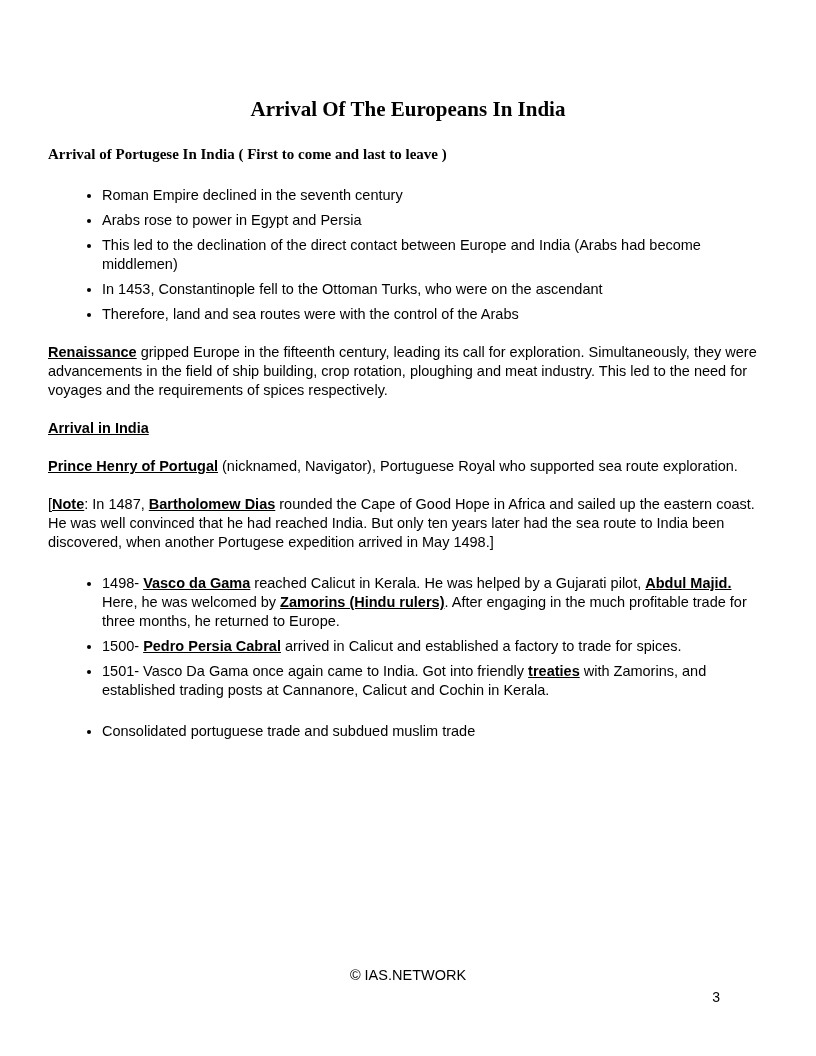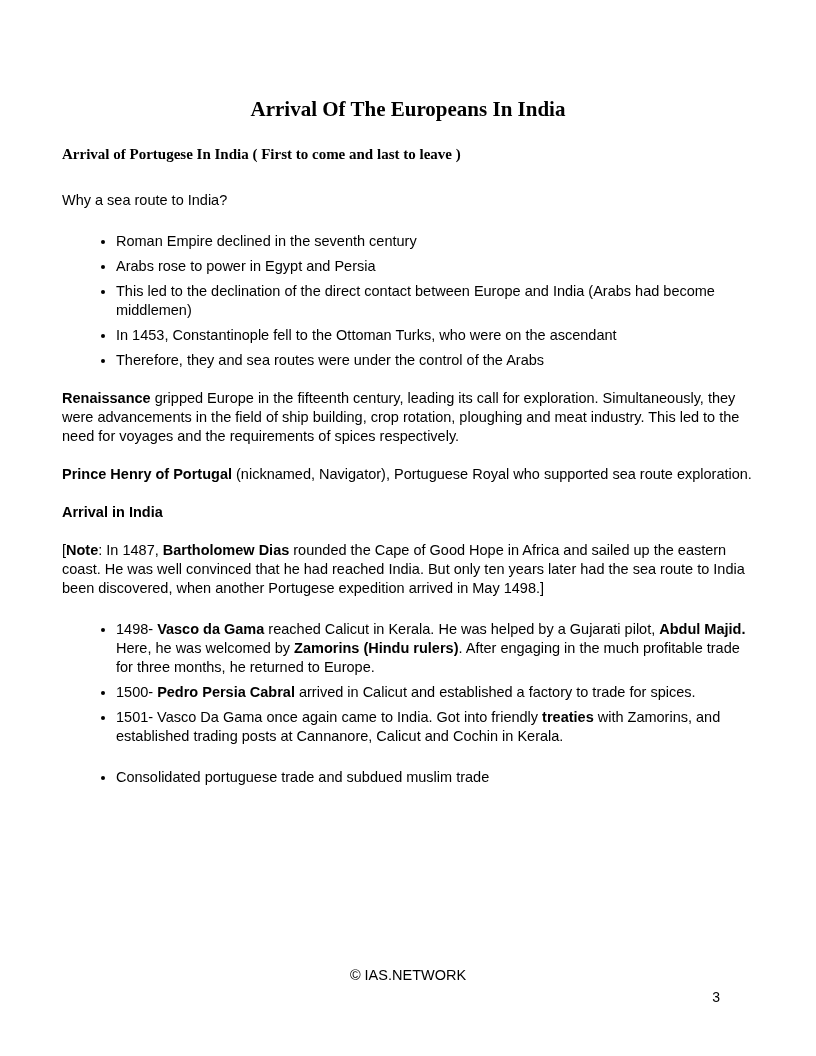--- a/index.html
+++ b/index.html
@@ -7,21 +7,21 @@
     padding: 0;
     background: #ffffff;
   }
   .page {
     position: relative;
     width: 816px;
     height: 1056px;
     margin: 0 auto;
     background: #ffffff;
     box-sizing: border-box;
-    padding: 0 62px;
+    padding: 0 48px;
     font-family: "Liberation Sans", sans-serif;
     font-size: 14.5px;
     line-height: 19px;
     color: #000000;
     overflow: hidden;
   }
   .doc-title {
     font-family: "Liberation Serif", serif;
     font-size: 21px;
     line-height: 27px;
@@ -51,20 +51,21 @@
   #doc-content li {
     margin: 6px;
     padding-left: 0;
   }
   
   p[data-name="note-paragraph"] + ul {
     margin-top: 0;
   }
   .bold {
     font-weight: 700;
+    text-decoration: underline;
   }
   .footer {
     position: absolute;
     left: 0;
     right: 0;
     top: 966px;
     text-align: center;
   }
   .page-number {
     position: absolute;
@@ -76,31 +77,30 @@
   }
 </style>
 </head>
 <body>
 
 <div class="page" data-name="document-page">
   <h1 class="doc-title" data-name="page-title">Arrival Of The Europeans In India</h1>
   <h2 class="doc-subtitle" data-name="document-subtitle">Arrival of Portugese In India ( First to come and last to leave )</h2>
 
   <div id="doc-content" data-name="document-body">
-      <p data-name="why-sea-route-paragraph"><span data-name="text-run">Why a sea route to India?</span></p>
       <ul data-name="sea-route-reasons-list">
         <li data-name="bullet-item"><span data-name="text-run">Roman Empire declined in the seventh century</span></li>
         <li data-name="bullet-item"><span data-name="text-run">Arabs rose to power in Egypt and Persia</span></li>
         <li data-name="bullet-item"><span data-name="text-run">This led to the declination of the direct contact between Europe and India (Arabs had become middlemen)</span></li>
         <li data-name="bullet-item"><span data-name="text-run">In 1453, Constantinople fell to the Ottoman Turks, who were on the ascendant</span></li>
-        <li data-name="bullet-item"><span data-name="text-run">Therefore, they and sea routes were under the control of the Arabs</span></li>
+        <li data-name="bullet-item"><span data-name="text-run">Therefore, land and sea routes were with the control of the Arabs</span></li>
       </ul>
       <p data-name="renaissance-paragraph"><span class="bold" data-name="bold-text">Renaissance</span><span data-name="text-run"> gripped Europe in the fifteenth century, leading its call for exploration. Simultaneously, they were advancements in the field of ship building, crop rotation, ploughing and meat industry. This led to the need for voyages and the requirements of spices respectively.</span></p>
+      <p data-name="section-heading-arrival-in-india"><span class="bold" data-name="bold-text">Arrival in India</span></p>
       <p data-name="prince-henry-paragraph"><span class="bold" data-name="bold-text">Prince Henry of Portugal</span><span data-name="text-run"> (nicknamed, Navigator), Portuguese Royal who supported sea route exploration.</span></p>
-      <p data-name="section-heading-arrival-in-india"><span class="bold" data-name="bold-text">Arrival in India</span></p>
       <p data-name="note-paragraph"><span data-name="text-run">[</span><span class="bold" data-name="bold-text">Note</span><span data-name="text-run">: In 1487, </span><span class="bold" data-name="bold-text">Bartholomew Dias</span><span data-name="text-run"> rounded the Cape of Good Hope in Africa and sailed up the eastern coast. He was well convinced that he had reached India. But only ten years later had the sea route to India been discovered, when another Portugese expedition arrived in May 1498.]</span></p>
       <ul data-name="arrival-events-list">
         <li data-name="bullet-item"><span data-name="text-run">1498- </span><span class="bold" data-name="bold-text">Vasco da Gama</span><span data-name="text-run"> reached Calicut in Kerala. He was helped by a Gujarati pilot, </span><span class="bold" data-name="bold-text">Abdul Majid.</span><span data-name="text-run"> Here, he was welcomed by </span><span class="bold" data-name="bold-text">Zamorins (Hindu rulers)</span><span data-name="text-run">. After engaging in the much profitable trade for three months, he returned to Europe.</span></li>
         <li data-name="bullet-item"><span data-name="text-run">1500- </span><span class="bold" data-name="bold-text">Pedro Persia Cabral</span><span data-name="text-run"> arrived in Calicut and established a factory to trade for spices.</span></li>
         <li data-name="bullet-item"><span data-name="text-run">1501- Vasco Da Gama once again came to India. Got into friendly </span><span class="bold" data-name="bold-text">treaties</span><span data-name="text-run"> with Zamorins, and established trading posts at Cannanore, Calicut and Cochin in Kerala.</span></li>
       </ul>
       <ul data-name="almeida-achievements-list">
         <li data-name="bullet-item"><span data-name="text-run">Consolidated portuguese trade and subdued muslim trade</span></li>
       </ul>
     </div>

